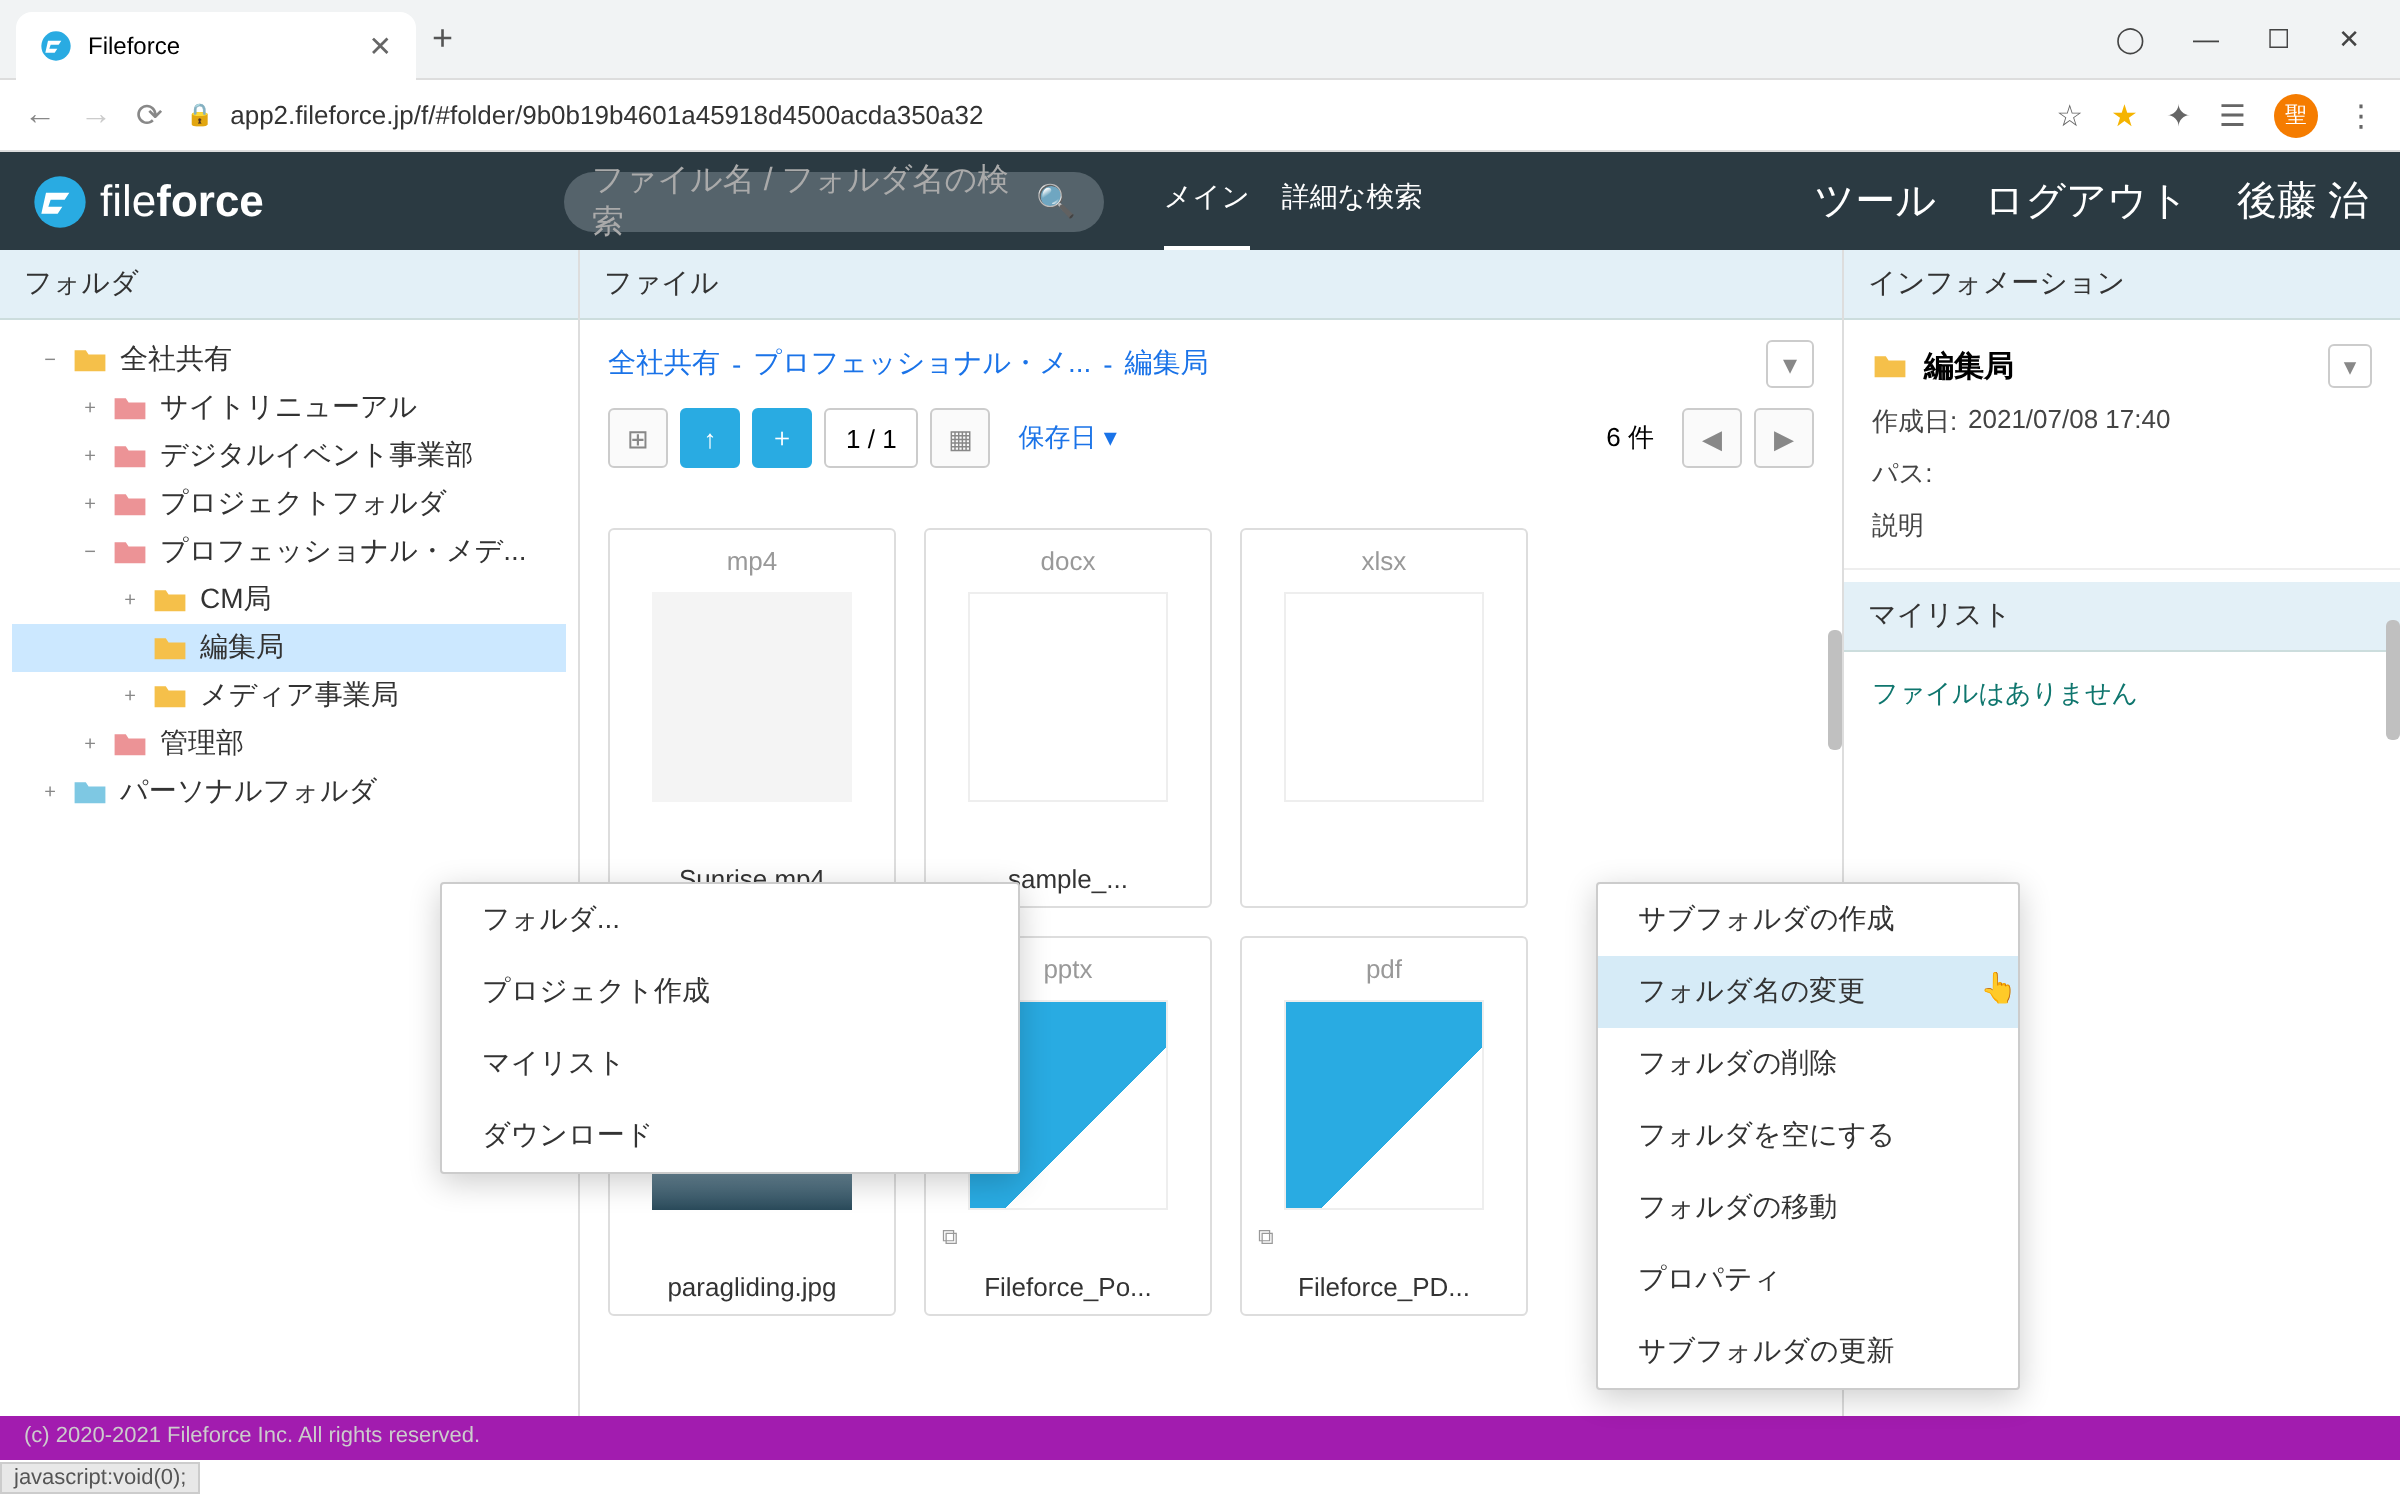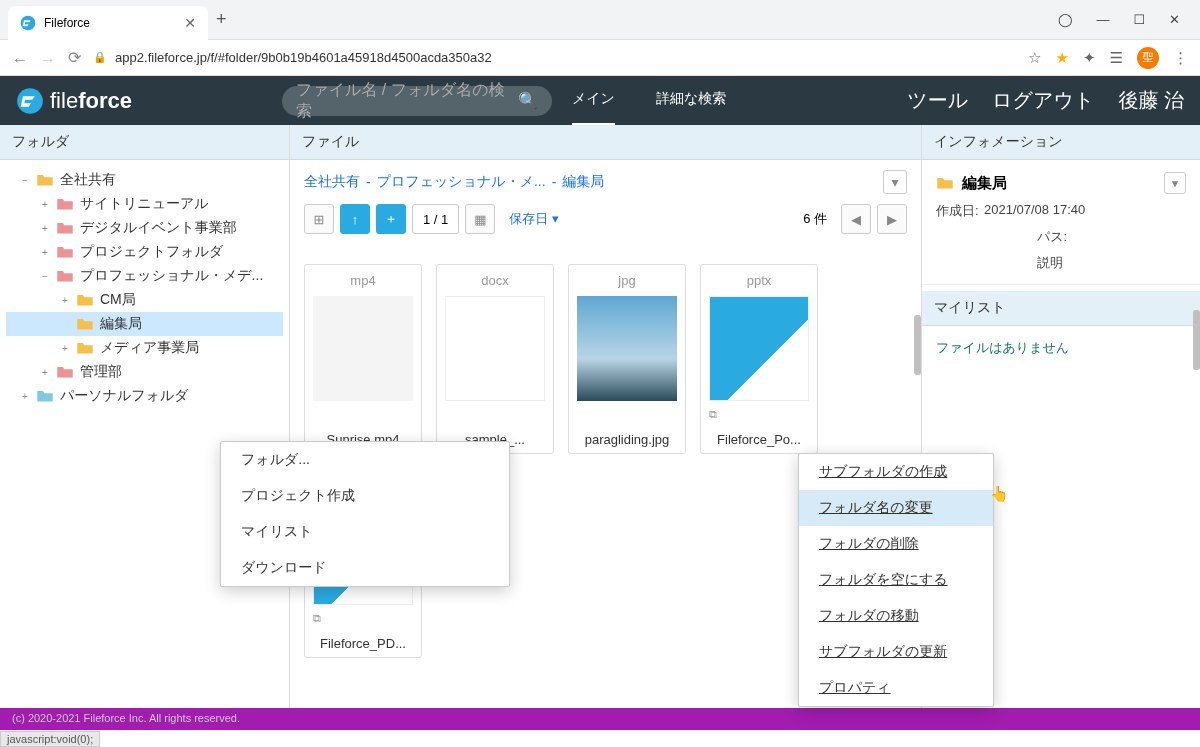--- a/index.html
+++ b/index.html
@@ -20,21 +20,21 @@
 .toolbar-right { display: flex; gap: 14px; align-items: center; color: #666; font-size: 15px; }
 .avatar-circle { width: 22px; height: 22px; border-radius: 50%; background: #f57c00; color: #fff; display: flex; align-items: center; justify-content: center; font-size: 11px; }
 
 
 .app-header { height: 49px; background: #2b3a42; display: flex; align-items: center; padding: 0 16px; color: #fff; }
 .logo-wrap { display: flex; align-items: center; gap: 6px; }
 .logo-text { font-size: 22px; font-weight: 300; color: #fff; }
 .logo-text b { font-weight: 700; }
 .search-box { margin-left: 150px; width: 270px; height: 30px; background: #55636b; border-radius: 15px; display: flex; align-items: center; padding: 0 14px; color: #aaa; font-size: 16px; }
 .search-icon { margin-left: auto; }
-.nav-tabs { display: flex; gap: 41px; margin-left: 20px; }
+.nav-tabs { display: flex; gap: 16px; margin-left: 30px; }
 .nav-tab { color: #fff; font-size: 14px; padding: 15px 0; }
 .nav-tab.active { border-bottom: 3px solid #fff; }
 .header-right { margin-left: auto; display: flex; gap: 24px; font-size: 20px; text-align: right; }
 
 
 .main { display: flex; height: 594px; }
 .col { display: flex; flex-direction: column; }
 .col-left { width: 290px; border-right: 1px solid #ddd; }
 .col-mid { flex: 1; border-right: 1px solid #ddd; position: relative; }
 .col-right { width: 278px; }
@@ -56,42 +56,42 @@
 
 .file-toolbar { display: flex; align-items: center; padding: 0 14px 10px; gap: 6px; font-size: 13px; }
 .tb-btn { width: 30px; height: 30px; border: 1px solid #ccc; border-radius: 3px; display: flex; align-items: center; justify-content: center; background: #fafafa; color: #888; }
 .tb-btn.blue { background: #29abe2; border-color: #29abe2; color: #fff; }
 .page-box { border: 1px solid #ccc; border-radius: 3px; height: 30px; padding: 0 10px; display: flex; align-items: center; }
 .sort-link { color: #1a73e8; margin-left: 8px; }
 .count { margin-left: auto; }
 
 
 .file-grid { padding: 20px 14px; display: flex; flex-wrap: wrap; gap: 14px; }
-.file-card { width: 118px; height: 190px; border: 1px solid #ddd; border-radius: 3px; background: #fff; display: flex; flex-direction: column; align-items: center; position: relative; }
+.file-card { width: 144px; height: 190px; border: 1px solid #ddd; border-radius: 3px; background: #fff; display: flex; flex-direction: column; align-items: center; position: relative; }
 .ext { font-size: 13px; color: #999; margin-top: 8px; }
 .thumb { width: 100px; height: 105px; margin-top: 8px; background: #f4f4f4; display: flex; align-items: center; justify-content: center; overflow: hidden; }
 .thumb.img { background: linear-gradient(180deg, #5fa8d3 0%, #b8d5e5 60%, #2a4a5a 100%); }
 .thumb.doc { background: #fff; border: 1px solid #eee; }
 .thumb.pptx { background: linear-gradient(135deg, #29abe2 60%, #fff 60%); border: 1px solid #eee; }
 .stub-icon { position: absolute; bottom: 32px; left: 8px; color: #999; font-size: 11px; }
 .fname { font-size: 13px; color: #333; padding: 6px 8px; text-align: center; overflow: hidden; text-overflow: ellipsis; white-space: nowrap; width: 100%; margin-top: auto; }
 
 
 .ctx-menu { position: absolute; background: #fff; border: 1px solid #ccc; border-radius: 2px; box-shadow: 0 4px 16px rgba(0,0,0,0.2); z-index: 100; font-size: 14px; color: #333; }
 .ctx-item { padding: 9px 20px; }
 .ctx-item.hover { background: #d6ebf7; }
 .ctx1 { left: -70px; top: 316px; width: 290px; }
-.ctx2 { left: 508px; top: 328px; width: 196px; text-decoration: underline; }
+.ctx2 { left: 508px; top: 316px; width: 212px; }
 .cursor { position: absolute; left: 700px; top: 360px; z-index: 200; font-size: 15px; }
 
 
 .info-block { padding: 12px 14px; border-bottom: 1px solid #eee; }
 .info-title { display: flex; align-items: center; gap: 8px; font-size: 15px; font-weight: bold; }
 .info-menu { margin-left: auto; width: 22px; height: 22px; border: 1px solid #ccc; border-radius: 3px; display: flex; align-items: center; justify-content: center; color: #888; font-size: 11px; }
-.info-row { display: flex; font-size: 13px; color: #444; margin-top: 8px; justify-content: center; }
+.info-row { display: flex; font-size: 13px; color: #444; margin-top: 8px; }
 .info-label { width: 48px; color: #444; }
 .info-val { flex: 1; }
 
 
 .footer { position: absolute; bottom: 17px; left: 0; right: 0; height: 22px; background: #a21caf; color: #ccc; font-size: 11px; padding: 4px 12px; }
 .status { position: absolute; bottom: 0; left: 0; background: #e8e8e8; border: 1px solid #ccc; padding: 1px 6px; font-size: 11px; color: #555; }
 
 .scroll-handle { position: absolute; right: 0; top: 190px; width: 7px; height: 60px; background: #c0c0c0; border-radius: 3px; }
 .scroll-handle.r2 { top: 310px; }
 
@@ -265,20 +265,26 @@
 
     <div class="fname">Sunrise.mp4</div>
         </div>
         <div class="file-card">
           <div class="ext">docx</div>
     <div class="thumb doc"></div>
 
     <div class="fname">sample_...</div>
         </div>
         <div class="file-card">
+          <div class="ext">xlsx</div>
+    <div class="thumb doc"></div>
+
+    <div class="fname"></div>
+        </div>
+        <div class="file-card">
           <div class="ext">jpg</div>
     <div class="thumb img"></div>
 
     <div class="fname">paragliding.jpg</div>
         </div>
         <div class="file-card">
           <div class="ext">pptx</div>
     <div class="thumb pptx"></div>
     <span class="stub-icon">⧉</span>
     <div class="fname">Fileforce_Po...</div>
@@ -296,22 +302,22 @@
         <div class="ctx-item">プロジェクト作成</div>
         <div class="ctx-item">マイリスト</div>
         <div class="ctx-item">ダウンロード</div>
       </div>
     <div class="ctx-menu ctx2" id="ctx2">
         <div class="ctx-item">サブフォルダの作成</div>
         <div class="ctx-item hover">フォルダ名の変更</div>
         <div class="ctx-item">フォルダの削除</div>
         <div class="ctx-item">フォルダを空にする</div>
         <div class="ctx-item">フォルダの移動</div>
+        <div class="ctx-item">プロパティ</div>
         <div class="ctx-item">サブフォルダの更新</div>
-        <div class="ctx-item">プロパティ</div>
       </div>
     <span class="cursor">👆</span>
     <div class="scroll-handle"></div>
   </div>
 
   <div class="col col-right">
     <div class="panel-header">インフォメーション</div>
     <div class="info-block">
       <div class="info-title">
         <svg class="folder" viewBox="0 0 24 20">

